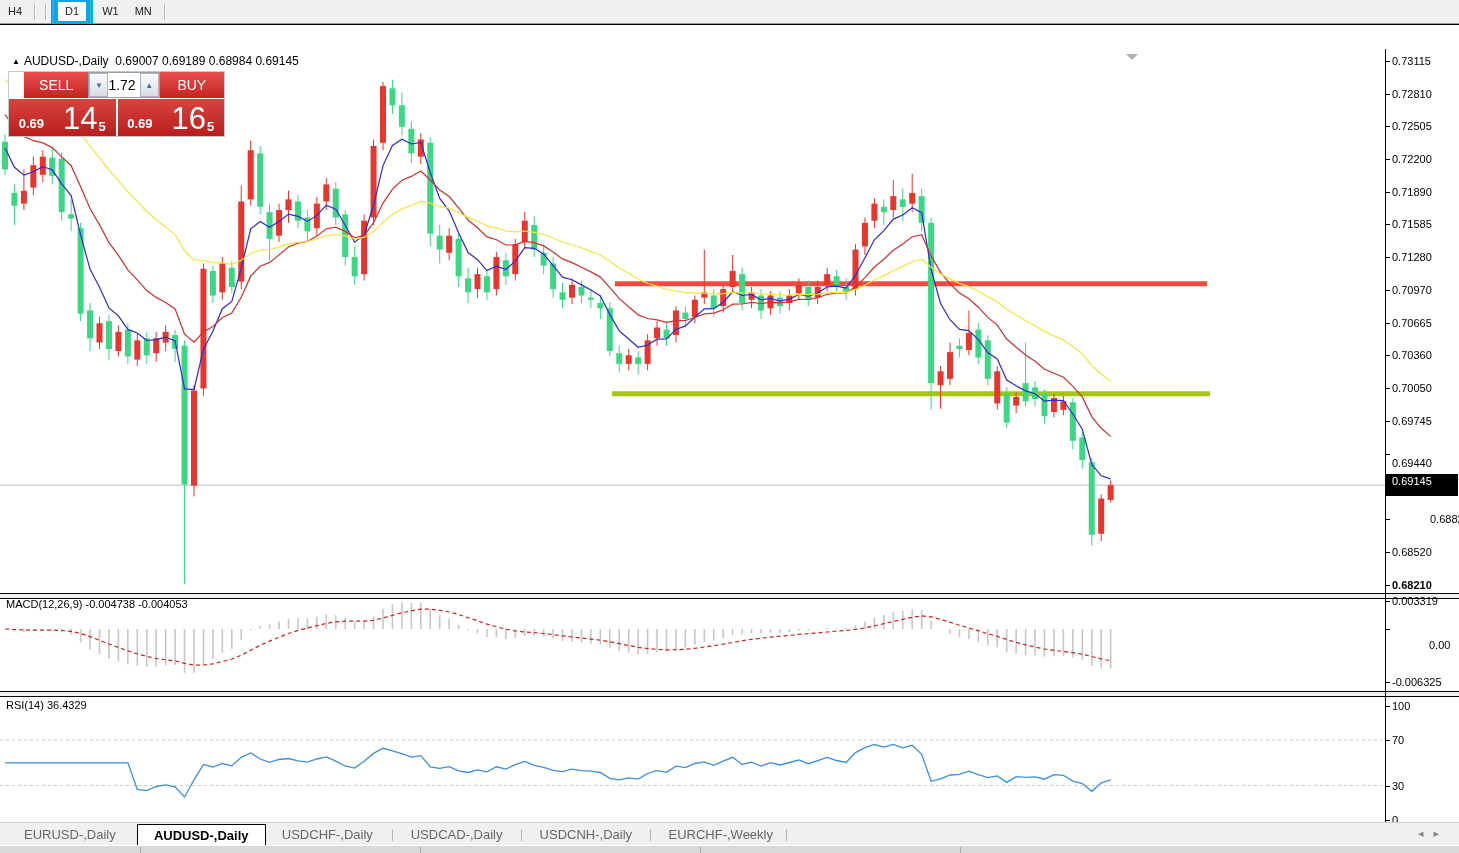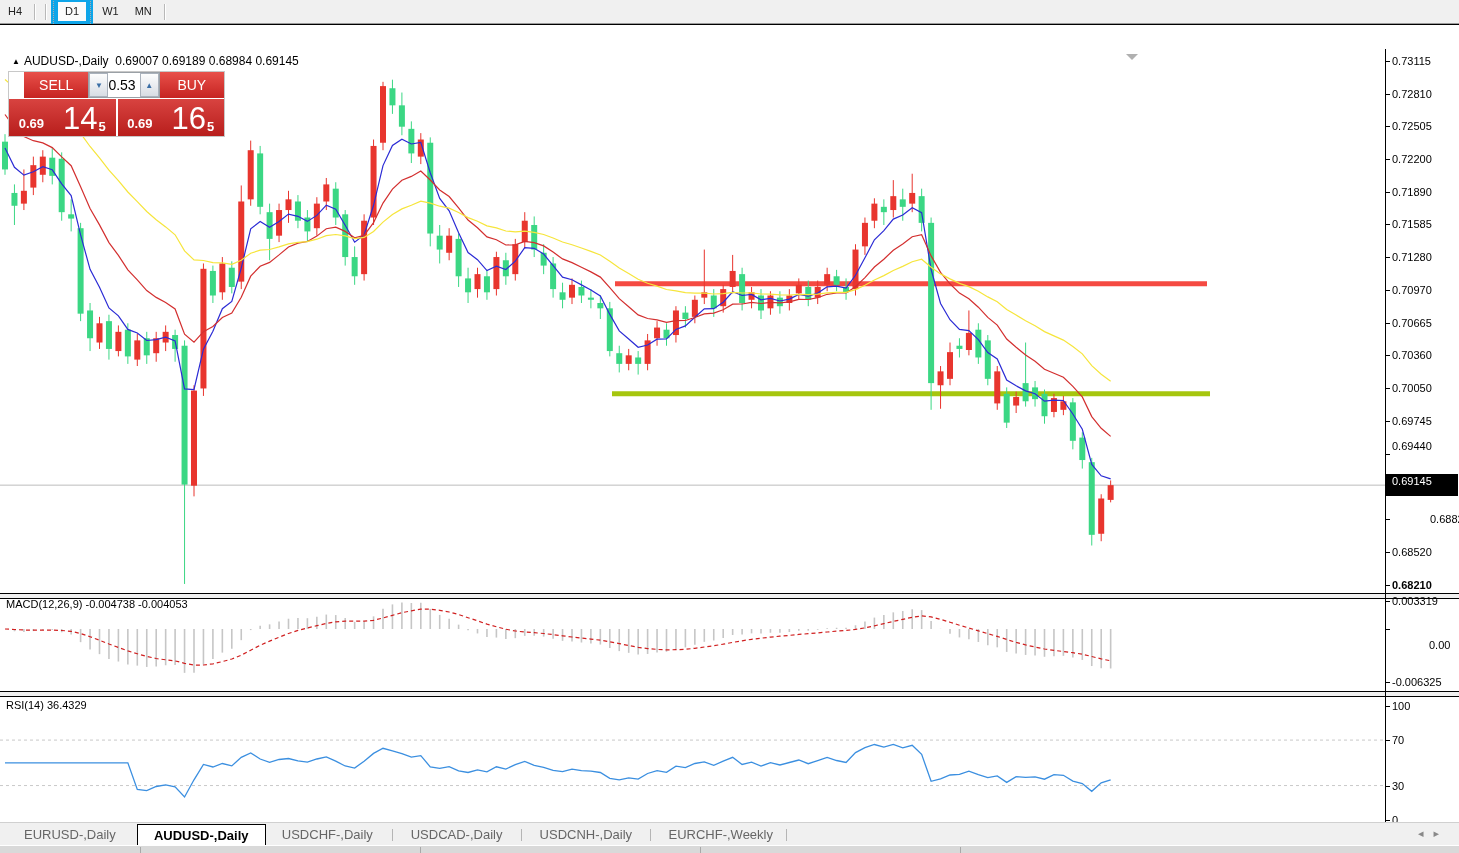--- a/index.html
+++ b/index.html
@@ -72,21 +72,21 @@
   <div id="chartwin">
     <div id="title-row">
       <span class="marker">▲</span><span>AUDUSD-,Daily</span>&nbsp;&nbsp;<span>0.69007 0.69189 0.68984 0.69145</span>
     </div>
 
     <div id="trade">
       <div class="row1">
         <div class="tbtn">SELL</div>
         <div class="spin">
           <div class="spin-btn">▼</div>
-          <div class="spin-val">0.53</div>
+          <div class="spin-val">1.72</div>
           <div class="spin-btn">▲</div>
         </div>
         <div class="tbtn">BUY</div>
       </div>
       <div class="row2">
         <div class="qpanel">
           <span class="q-small">0.69</span>
           <span class="q-big">14</span>
           <span class="q-sup">5</span>
         </div>
@@ -735,21 +735,21 @@
         <div class="ax-lbl" style="top: 265.167px;">0.70970</div>
         <div class="ax-tick" style="top: 297.752px;"></div>
         <div class="ax-lbl" style="top: 297.752px;">0.70665</div>
         <div class="ax-tick" style="top: 330.338px;"></div>
         <div class="ax-lbl" style="top: 330.338px;">0.70360</div>
         <div class="ax-tick" style="top: 363.457px;"></div>
         <div class="ax-lbl" style="top: 363.457px;">0.70050</div>
         <div class="ax-tick" style="top: 396.043px;"></div>
         <div class="ax-lbl" style="top: 396.043px;">0.69745</div>
         <div class="ax-tick" style="top: 428.628px;"></div>
-        <div class="ax-lbl" style="top: 421px;">0.69440</div>
+        <div class="ax-lbl" style="top: 438px;">0.69440</div>
         <div class="ax-tick" style="top: 494.333px;"></div>
         <div class="ax-lbl" style="top: 494.333px; margin-left: 38px;">0.68825</div>
         <div class="ax-tick" style="top: 526.919px;"></div>
         <div class="ax-lbl" style="top: 526.919px;">0.68520</div>
         <div class="ax-tick" style="top: 560.038px;"></div>
         <div class="ax-lbl" style="top: 560.038px; font-weight: bold;">0.68210</div>
         <div id="cur-tag" style="top: 460.145px;">0.69145</div>
         <div class="ax-tick" style="top: 576.133px;"></div>
         <div class="ax-lbl" style="top: 576.133px;">0.003319</div>
         <div class="ax-tick" style="top: 604px;"></div>

